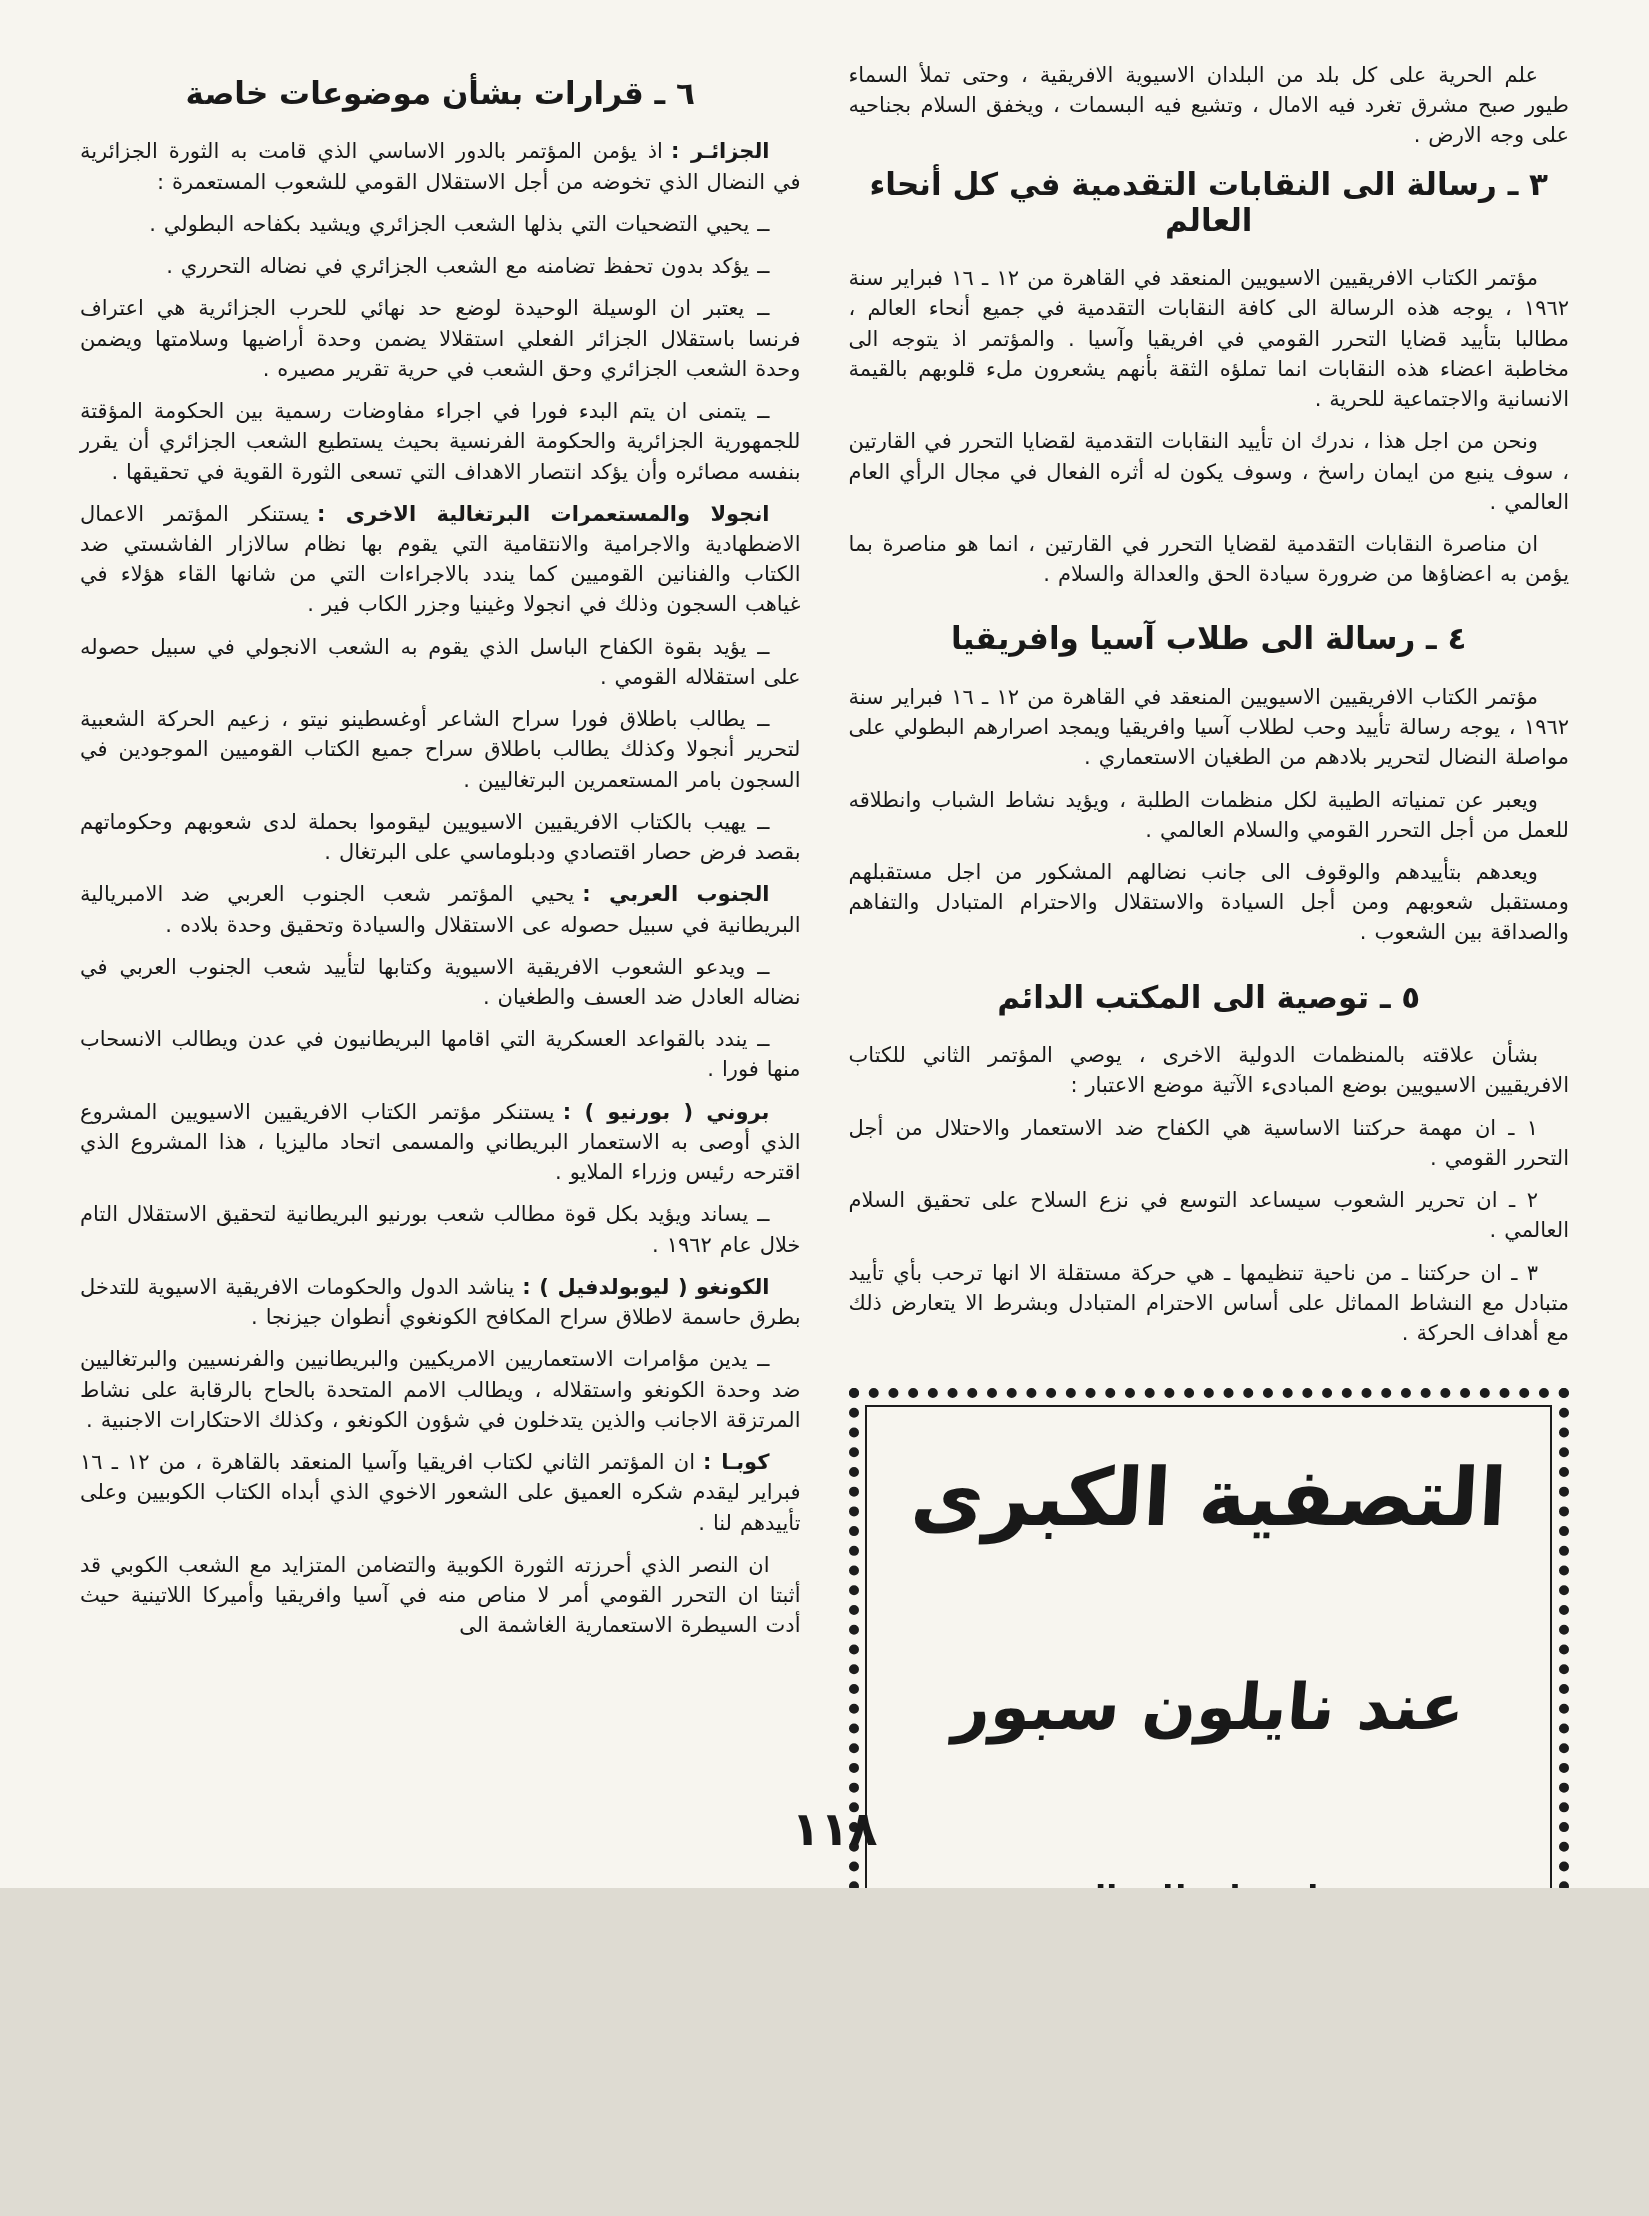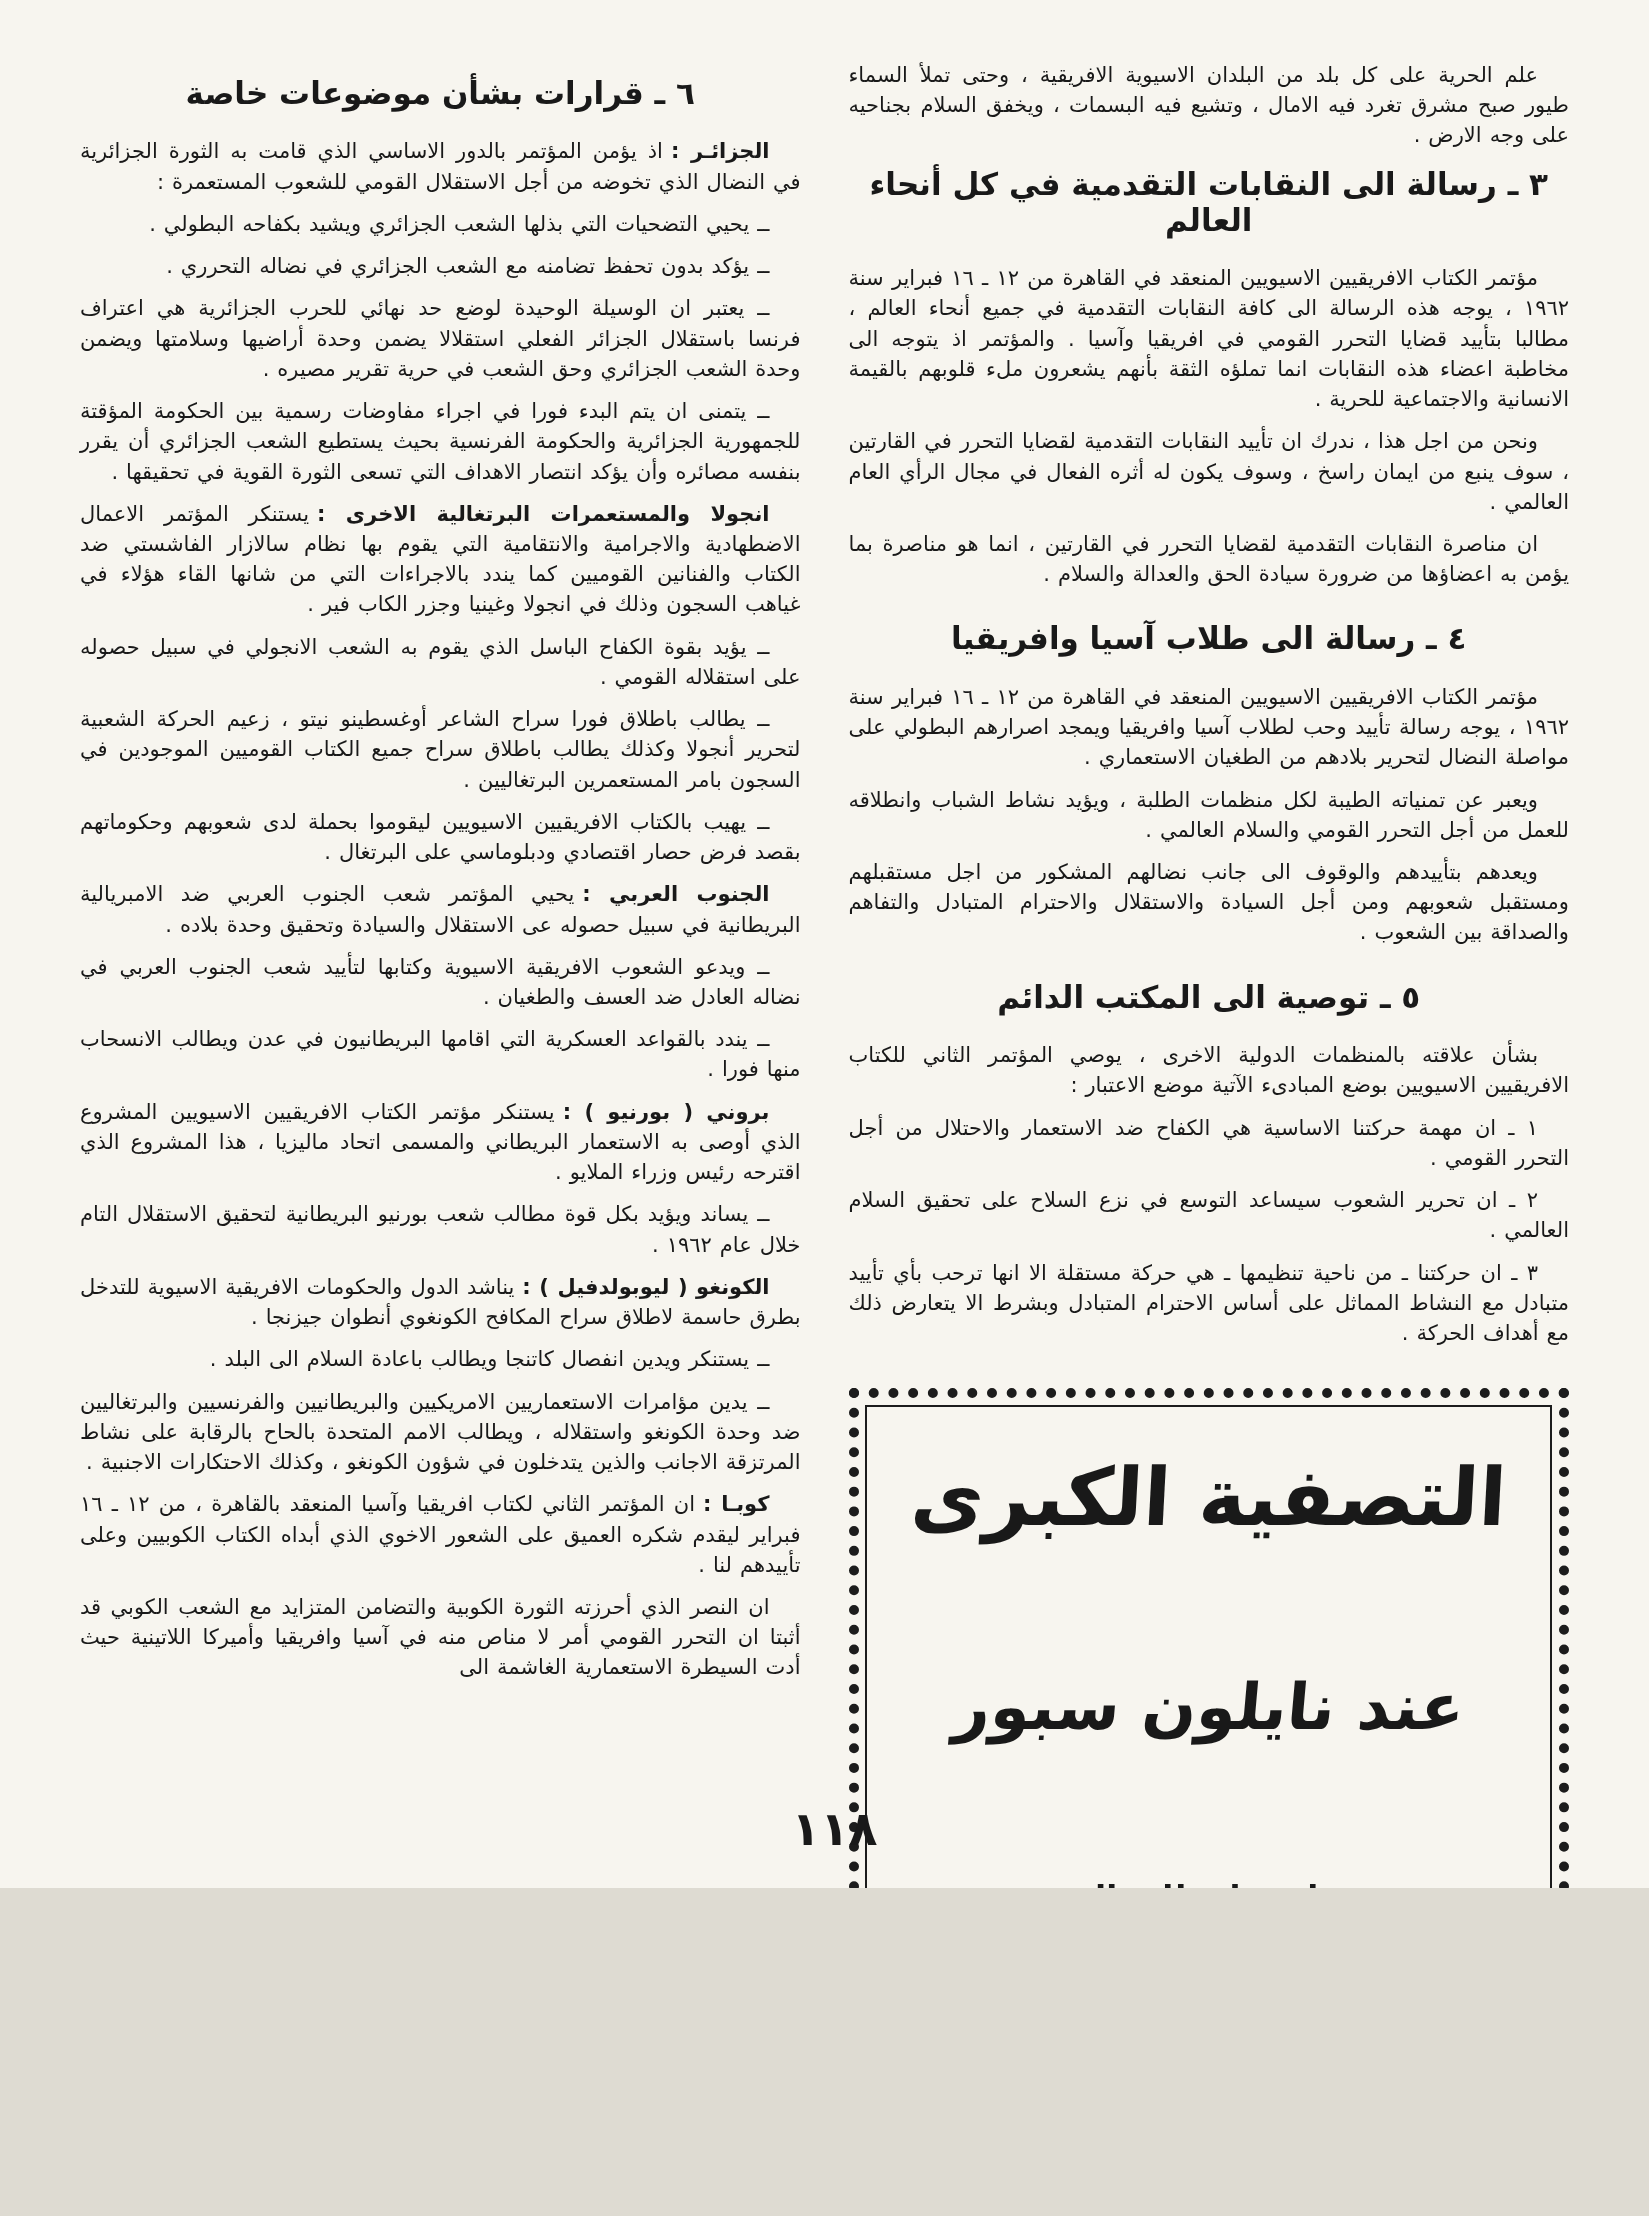--- a/index.html
+++ b/index.html
@@ -97,21 +97,20 @@
       <p class="body"><span class="lead">انجولا والمستعمرات البرتغالية الاخرى :</span><span>يستنكر المؤتمر الاعمال الاضطهادية والاجرامية والانتقامية التي يقوم بها نظام سالازار الفاشستي ضد الكتاب والفنانين القوميين كما يندد بالاجراءات التي من شانها القاء هؤلاء في غياهب السجون وذلك في انجولا وغينيا وجزر الكاب فير .</span></p>
       <p class="body"><span class="lead"></span><span>ــ يؤيد بقوة الكفاح الباسل الذي يقوم به الشعب الانجولي في سبيل حصوله على استقلاله القومي .</span></p>
       <p class="body"><span class="lead"></span><span>ــ يطالب باطلاق فورا سراح الشاعر أوغسطينو نيتو ، زعيم الحركة الشعبية لتحرير أنجولا وكذلك يطالب باطلاق سراح جميع الكتاب القوميين الموجودين في السجون بامر المستعمرين البرتغاليين .</span></p>
       <p class="body"><span class="lead"></span><span>ــ يهيب بالكتاب الافريقيين الاسيويين ليقوموا بحملة لدى شعوبهم وحكوماتهم بقصد فرض حصار اقتصادي ودبلوماسي على البرتغال .</span></p>
       <p class="body"><span class="lead">الجنوب العربي :</span><span>يحيي المؤتمر شعب الجنوب العربي ضد الامبريالية البريطانية في سبيل حصوله عى الاستقلال والسيادة وتحقيق وحدة بلاده .</span></p>
       <p class="body"><span class="lead"></span><span>ــ ويدعو الشعوب الافريقية الاسيوية وكتابها لتأييد شعب الجنوب العربي في نضاله العادل ضد العسف والطغيان .</span></p>
       <p class="body"><span class="lead"></span><span>ــ يندد بالقواعد العسكرية التي اقامها البريطانيون في عدن ويطالب الانسحاب منها فورا .</span></p>
       <p class="body"><span class="lead">بروني ( بورنيو ) :</span><span>يستنكر مؤتمر الكتاب الافريقيين الاسيويين المشروع الذي أوصى به الاستعمار البريطاني والمسمى اتحاد ماليزيا ، هذا المشروع الذي اقترحه رئيس وزراء الملايو .</span></p>
       <p class="body"><span class="lead"></span><span>ــ يساند ويؤيد بكل قوة مطالب شعب بورنيو البريطانية لتحقيق الاستقلال التام خلال عام ١٩٦٢ .</span></p>
       <p class="body"><span class="lead">الكونغو ( ليوبولدفيل ) :</span><span>يناشد الدول والحكومات الافريقية الاسيوية للتدخل بطرق حاسمة لاطلاق سراح المكافح الكونغوي أنطوان جيزنجا .</span></p>
-      <p class="body"><span class="lead"></span><span>ــ يستنكر ويدين انفصال كاتنجا ويطالب باعادة السلام الى البلد .</span></p>
       <p class="body"><span class="lead"></span><span>ــ يدين مؤامرات الاستعماريين الامريكيين والبريطانيين والفرنسيين والبرتغاليين ضد وحدة الكونغو واستقلاله ، ويطالب الامم المتحدة بالحاح بالرقابة على نشاط المرتزقة الاجانب والذين يتدخلون في شؤون الكونغو ، وكذلك الاحتكارات الاجنبية .</span></p>
       <p class="body"><span class="lead">كوبـا :</span><span>ان المؤتمر الثاني لكتاب افريقيا وآسيا المنعقد بالقاهرة ، من ١٢ ـ ١٦ فبراير ليقدم شكره العميق على الشعور الاخوي الذي أبداه الكتاب الكوبيين وعلى تأييدهم لنا .</span></p>
       <p class="body"><span class="lead"></span><span>ان النصر الذي أحرزته الثورة الكوبية والتضامن المتزايد مع الشعب الكوبي قد أثبتا ان التحرر القومي أمر لا مناص منه في آسيا وافريقيا وأميركا اللاتينية حيث أدت السيطرة الاستعمارية الغاشمة الى</span></p>
     </div>
 
   </div>
 
   <div class="page-number">١١٨</div>
 </div>
 

